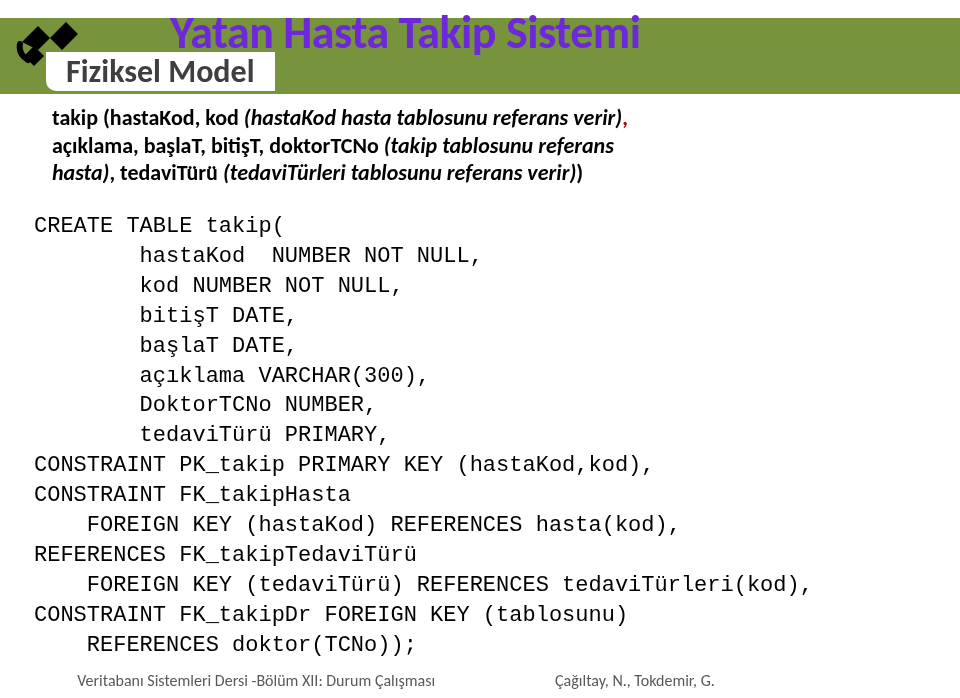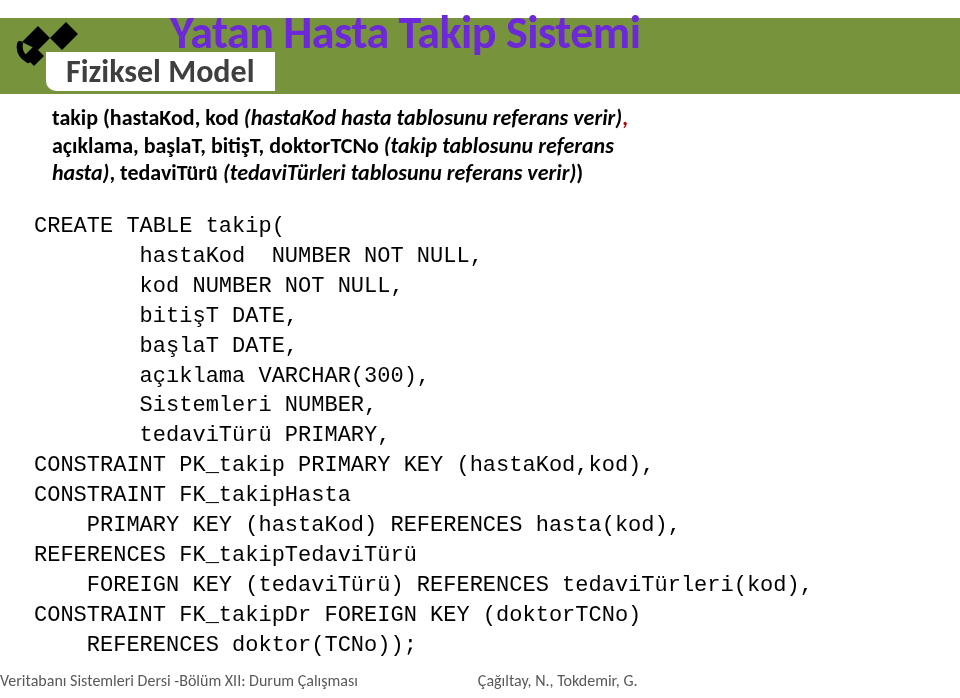--- a/index.html
+++ b/index.html
@@ -8,21 +8,21 @@
   .header-band { position: absolute; top: 18px; left: 0; width: 960px; height: 76px; background: #77933c; }
   .logo { position: absolute; top: 14px; left: 16px; }
   .title-main { position: absolute; top: 4px; left: 170px; font-size: 46px; font-weight: 700; color: #6d28d9; letter-spacing: -0.5px; }
   .subtitle { position: absolute; top: 52px; left: 46px; font-size: 32px; font-weight: 700; color: #3f3f3f; background: #fff; padding: 0 20px; border-bottom-left-radius: 10px;}
   .notation-box { position: absolute; top: 100px; left: 48px; width: 864px; background: #fff; padding: 4px 4px 0 4px; }
   .notation { font-family: Calibri, Arial, sans-serif; font-size: 22px; line-height: 1.25; color: #000; }
   .notation .bold { font-weight: 700; }
   .notation .bold-red { font-weight: 700; color: #b00000; }
   .notation .italic-red { font-style: italic; font-weight: 700; color: #000000; }
   .code-block { position: absolute; top: 212px; left: 34px; font-family: "Courier New", monospace; font-size: 22px; line-height: 1.36; color: #000; white-space: pre; }
-  .footer { position: absolute; bottom: 8px; left: 0; width: 792px; font-size: 16px; color: #595959; font-family: Calibri, Arial, sans-serif; }
+  .footer { position: absolute; bottom: 8px; left: 0; width: 792px; text-align: center; font-size: 16px; color: #595959; font-family: Calibri, Arial, sans-serif; }
   .footer .gap { display: inline-block; width: 120px; }
 </style>
 </head>
 <body>
 
 <div class="slide">
 
   <div class="header-band"></div>
 
   <div class="logo">
@@ -43,27 +43,27 @@
       <span class="italic-red">hasta)</span><span class="bold">, tedaviTürü </span><span class="italic-red">(tedaviTürleri tablosunu referans verir)</span><span class="bold">)</span>
     </div>
   </div>
 
   <div class="code-block"><span>CREATE TABLE takip(</span>
 <span>        hastaKod  NUMBER NOT NULL,</span>
 <span>        kod NUMBER NOT NULL,</span>
 <span>        bitişT DATE,</span>
 <span>        başlaT DATE,</span>
 <span>        açıklama VARCHAR(300),</span>
-<span>        Sistemleri NUMBER,</span>
+<span>        DoktorTCNo NUMBER,</span>
 <span>        tedaviTürü PRIMARY,</span>
 <span>CONSTRAINT PK_takip PRIMARY KEY (hastaKod,kod),</span>
 <span>CONSTRAINT FK_takipHasta</span>
-<span>    PRIMARY KEY (hastaKod) REFERENCES hasta(kod),</span>
+<span>    FOREIGN KEY (hastaKod) REFERENCES hasta(kod),</span>
 <span>REFERENCES FK_takipTedaviTürü</span>
 <span>    FOREIGN KEY (tedaviTürü) REFERENCES tedaviTürleri(kod),</span>
-<span>CONSTRAINT FK_takipDr FOREIGN KEY (doktorTCNo)</span>
+<span>CONSTRAINT FK_takipDr FOREIGN KEY (tablosunu)</span>
 <span>    REFERENCES doktor(TCNo));</span></div>
 
   <div class="footer">
     <span>Veritabanı Sistemleri Dersi  -Bölüm XII: Durum Çalışması</span><span class="gap"></span><span>Çağıltay, N., Tokdemir, G.</span>
   </div>
 
 </div>
 
 </body></html>

